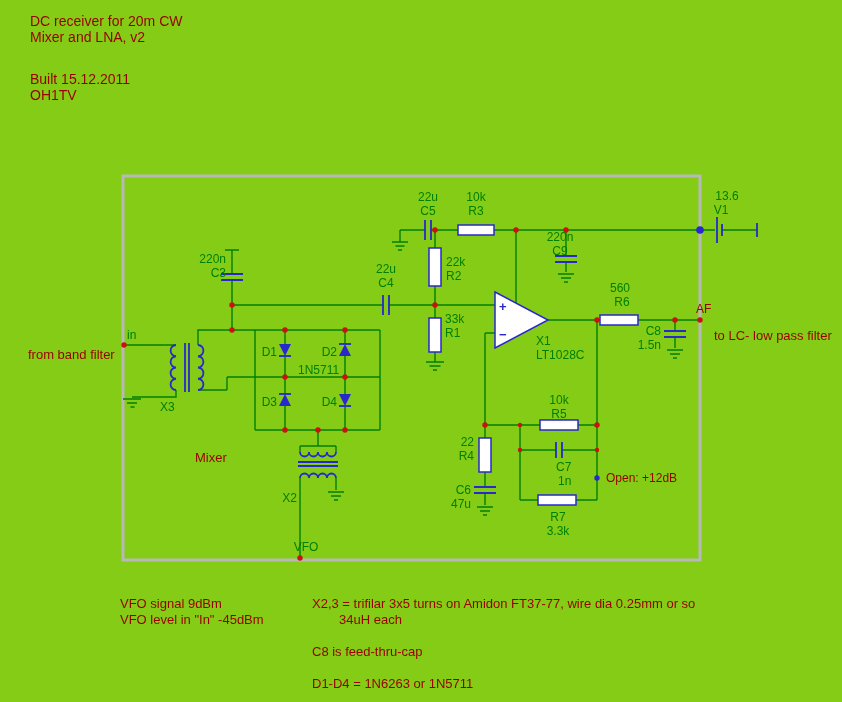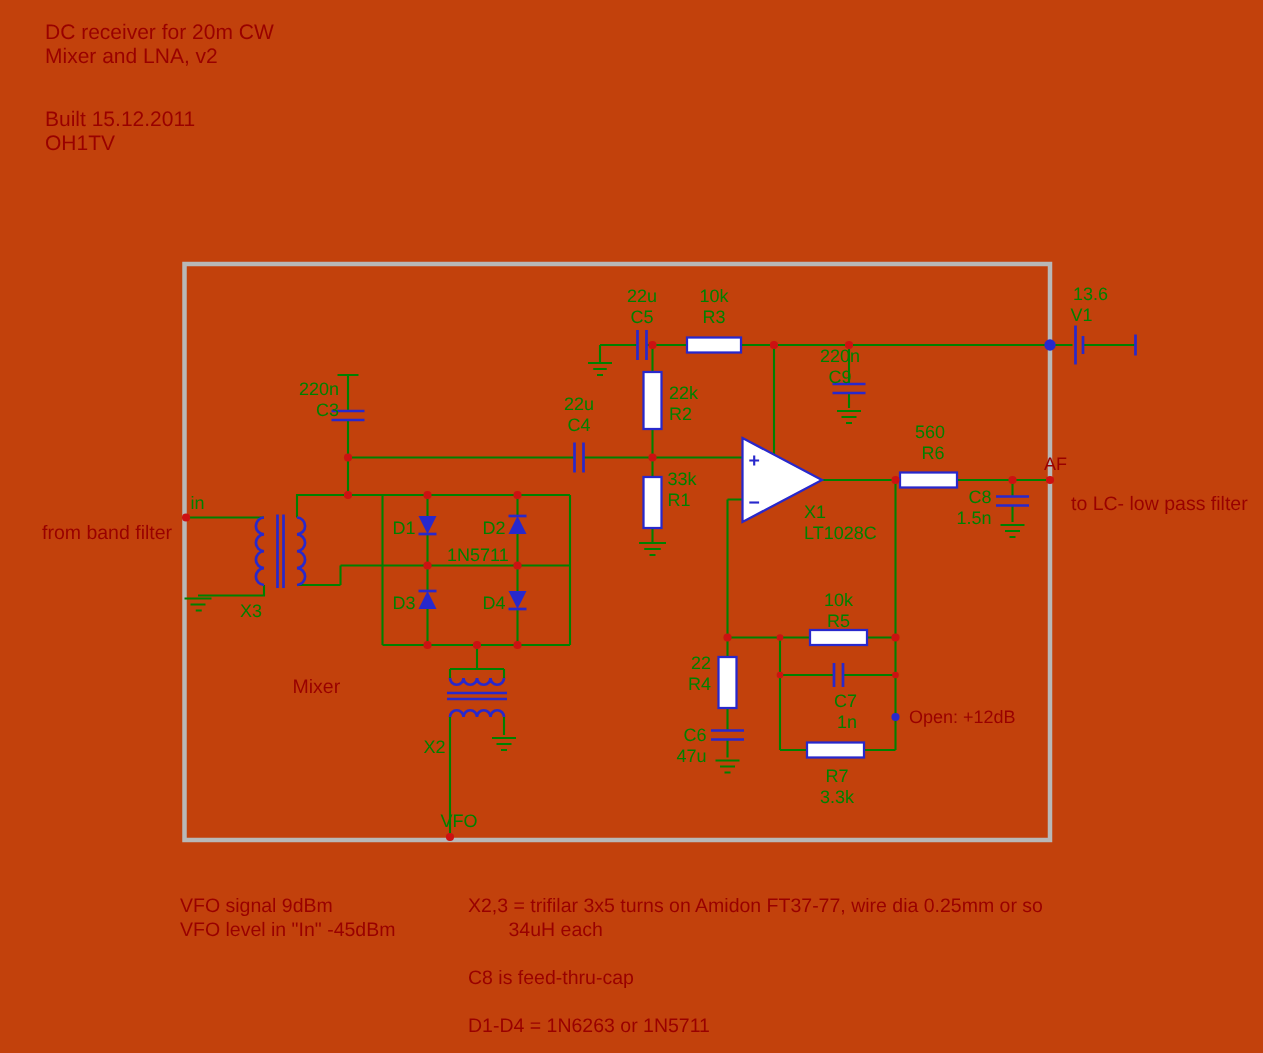--- a/index.html
+++ b/index.html
@@ -1,16 +1,16 @@
 <!DOCTYPE html>
 <html><head>
 <meta charset="utf-8">
 <style>
   html,body{margin:0;padding:0;background:#ffffff;}
-  .page{position:relative;width:842px;height:702px;background:#c2410c;overflow:hidden;
+  .page{position:relative;width:842px;height:702px;background:#84cc16;overflow:hidden;
         font-family:"Liberation Sans",sans-serif;}
   svg text{font-family:"Liberation Sans",sans-serif;}
   .w{stroke:#008000;stroke-width:1.4;fill:none;}
   .cb{stroke:#2828cc;stroke-width:1.5;fill:#ffffff;}
   .cl{stroke:#2828cc;stroke-width:1.8;fill:none;}
   .cf{fill:#2828cc;stroke:none;}
   .gt{fill:#008000;font-size:12px;}
   .rt{fill:#990000;font-size:13px;}
   .rts{fill:#990000;font-size:12px;}
   .bt{fill:#2828cc;font-size:13px;font-weight:bold;}

